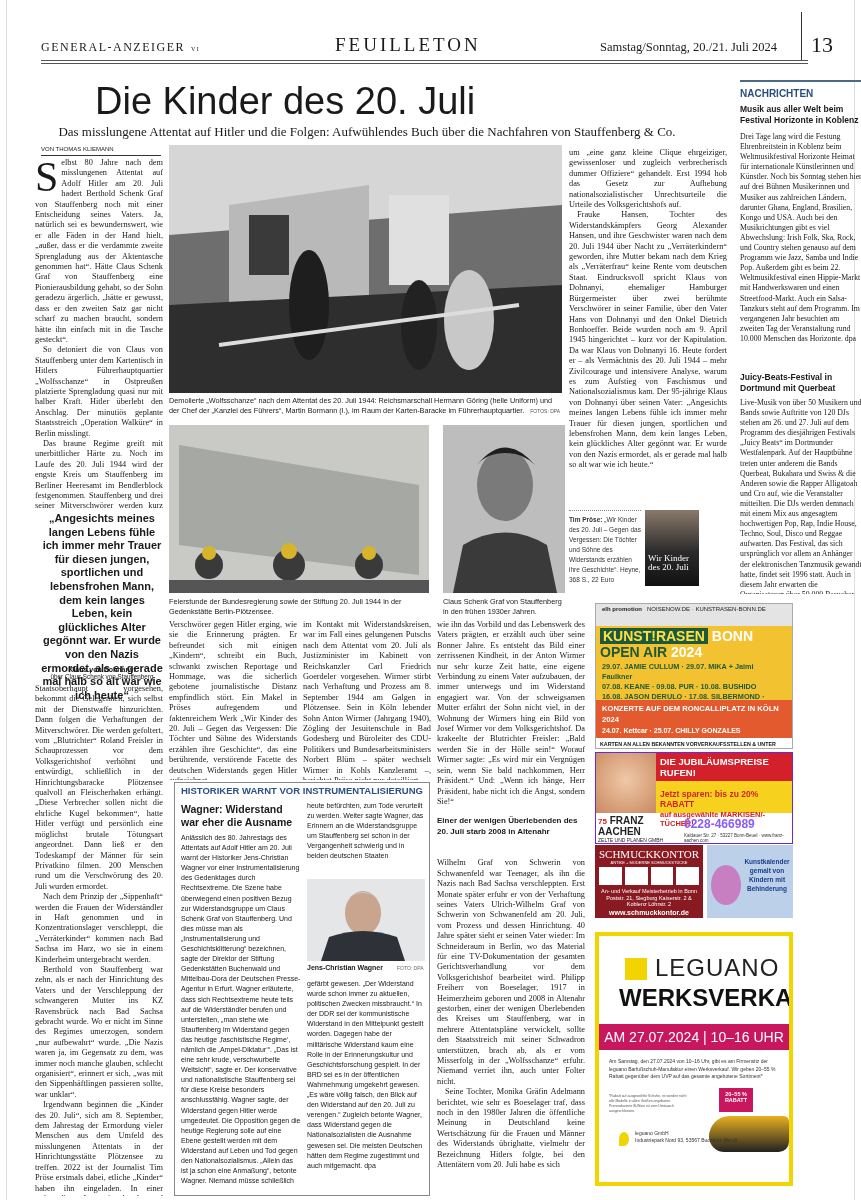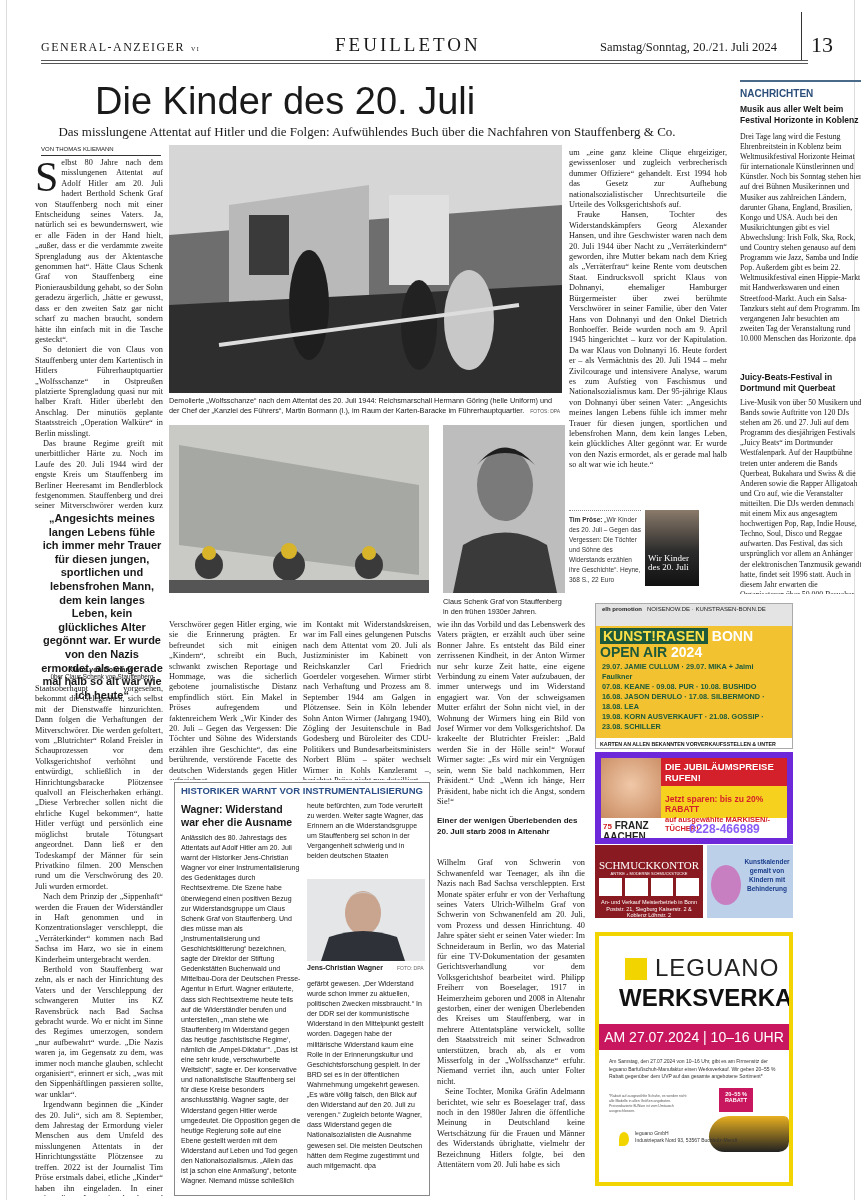--- a/index.html
+++ b/index.html
@@ -38,21 +38,21 @@
 .ad{position:absolute;overflow:hidden;font-family:"Liberation Sans",sans-serif}
 .ad-kr{left:588px;top:603px;width:198px;height:146px;border:1px solid #aaa;background:#f2c230}
 .ad-kr .top{height:22px;background:#e4e4e4;font-size:6px;padding:2px 6px;color:#222}
 .ad-kr .title{font-size:14px;font-weight:bold;color:#333;padding:2px 4px}
 .ad-kr .title span.k{background:#1e5a3a;color:#fde047;padding:0 3px}
 .ad-kr .title span.g{color:#1e5a3a}
 .ad-kr .title span.w{color:#fff}
 .ad-kr .line{font-size:7.3px;font-weight:bold;color:#1e5a3a;padding:0 6px;line-height:10px}
 .ad-kr .orange{position:absolute;left:0;top:96px;width:198px;height:38px;background:#e35a2e;color:#fff;font-size:7.6px;font-weight:bold;padding:3px 6px;line-height:11px}
 .ad-kr .bottom{position:absolute;left:0;top:134px;width:198px;height:12px;background:#fff;color:#111;font-size:5.3px;font-weight:bold;padding:3px 4px}
-.ad-fa{left:588px;top:752px;width:198px;height:92px;border:6px solid #6d28d9;background:#fff}
+.ad-fa{left:588px;top:752px;width:198px;height:92px;border:1px solid #6d28d9;background:#fff}
 .ad-sk{left:588px;top:845px;width:108px;height:73px;background:#8a1a22;color:#fff}
 .ad-kk{left:700px;top:845px;width:86px;height:73px;background:#bcd0ea;color:#1a3d8a}
 .ad-lg{left:588px;top:932px;width:198px;height:254px;border:4px solid #f2d400;background:#fff}
 </style>
 </head>
 <body>
 
 <div class="page">
 
   <div class="header">
@@ -109,20 +109,21 @@
           <circle cx="200" cy="140" r="14"></circle>
         </g>
       <g fill="#d8b42a">
           <circle cx="40" cy="128" r="7"></circle>
           <circle cx="120" cy="126" r="8"></circle>
           <circle cx="200" cy="128" r="7"></circle>
         </g>
       <rect x="0" y="155" width="260" height="13" fill="#555"></rect>
     </svg>
   </div>
+  <div class="caption" style="left:162px;top:597px;width:260px">Feierstunde der Bundesregierung sowie der Stiftung 20. Juli 1944 in der Gedenkstätte Berlin-Plötzensee.</div>
 
   <div class="photo" style="left:436px;top:425px;width:122px;height:168px;background:#8a8a8a">
     <svg width="122" height="168" viewBox="0 0 122 168">
       <rect width="122" height="168" fill="#bdbdbd"></rect>
       <ellipse cx="62" cy="60" rx="28" ry="36" fill="#7a7a7a"></ellipse>
       <path d="M34,40 Q62,5 92,40 Q80,28 62,28 Q44,28 34,40z" fill="#1e1e1e"></path>
       <path d="M10,168 L20,120 Q62,95 104,120 L114,168z" fill="#3a3a3a"></path>
     </svg>
   </div>
   <div class="caption" style="left:436px;top:597px;width:125px">Claus Schenk Graf von Stauffenberg in den frühen 1930er Jahren.</div>
@@ -173,37 +174,42 @@
   <div class="side-h" style="left:733px;top:372px;width:122px">Juicy-Beats-Festival in Dortmund mit Querbeat</div>
   <div class="side-t" style="left:733px;top:398px;width:122px;height:196px;overflow:hidden">Live-Musik von über 50 Musikern und Bands sowie Auftritte von 120 DJs stehen am 26. und 27. Juli auf dem Programm des diesjährigen Festivals „Juicy Beats“ im Dortmunder Westfalenpark. Auf der Hauptbühne treten unter anderem die Bands Querbeat, Bukahara und Swiss &amp; die Anderen sowie die Rapper Alligatoah und Cro auf, wie die Veranstalter mitteilten. Die DJs werden demnach mit einem Mix aus angesagtem hochwertigen Pop, Rap, Indie House, Techno, Soul, Disco und Reggae aufwarten. Das Festival, das sich ursprünglich vor allem an Anhänger der elektronischen Tanzmusik gewandt hatte, findet seit 1996 statt. Auch in diesem Jahr erwarten die Organisatoren über 50.000 Besucher. epd</div>
 
   <div class="ad ad-kr">
     <div class="top"><b>elh promotion</b> &nbsp; <span>NOISENOW.DE</span> · <span>KUNSTRASEN-BONN.DE</span></div>
     <div class="title"><span class="k">KUNST!RASEN</span> <span class="w">BONN</span> <span class="g">OPEN AIR</span> <span class="w">2024</span></div>
     <div class="line">29.07. JAMIE CULLUM · 29.07. MIKA + Jaimi Faulkner</div>
     <div class="line">07.08. KEANE · 09.08. PUR · 10.08. BUSHIDO</div>
     <div class="line">16.08. JASON DERULO · 17.08. SILBERMOND · 18.08. LEA</div>
     <div class="line">19.08. KORN AUSVERKAUFT · 21.08. GOSSIP · 23.08. SCHILLER</div>
+    <div class="orange">
+      <div>KONZERTE AUF DEM RONCALLIPLATZ IN KÖLN 2024</div>
+      <div style="font-size:7px">24.07. Kettcar · 25.07. CHILLY GONZALES</div>
+      <div style="font-size:7px">27.07. NICK MASON'S SAUCERFUL OF SECRETS</div>
+    </div>
     <div class="bottom">KARTEN AN ALLEN BEKANNTEN VORVERKAUFSSTELLEN &amp; UNTER 0228.50 20 10</div>
   </div>
 
   <div class="ad ad-fa">
     <div style="position:absolute;left:0;top:0;width:60px;height:60px;background:radial-gradient(circle at 50% 45%,#f0c8a8,#c88a60)"></div>
     <div style="position:absolute;left:60px;top:0;width:138px;height:60px;background:#f6d21e">
       <div style="background:#d4202a;color:#fff;font-weight:bold;font-size:9.5px;padding:3px 4px">DIE JUBILÄUMSPREISE RUFEN!</div>
       <div style="color:#d4202a;font-weight:bold;font-size:8.5px;padding:8px 4px 0">Jetzt sparen: bis zu 20% RABATT</div>
       <div style="color:#d4202a;font-weight:bold;font-size:7.5px;padding:1px 4px">auf ausgewählte MARKISEN/-TÜCHER!</div>
     </div>
     <div style="position:absolute;left:2px;top:62px;width:80px;font-weight:bold;font-size:10px;color:#222"><span style="color:#c22;font-size:8px">75</span> <span>FRANZ AACHEN</span><div style="font-size:5px;font-weight:normal">ZELTE UND PLANEN GMBH</div></div>
     <div style="position:absolute;left:88px;top:64px;font-weight:bold;font-size:12px;color:#8b5cf6">0228-466989</div>
     <div style="position:absolute;left:88px;top:80px;font-size:4.5px;color:#333">Kaldauer Str. 27 · 53227 Bonn-Beuel · www.franz-aachen.com</div>
   </div>
 
   <div class="ad ad-sk">
-    <div style="font-family:'Liberation Serif',serif;font-size:11px;text-align:center;padding-top:14px">SCHMUCKKONTOR</div>
+    <div style="font-family:'Liberation Serif',serif;font-size:11px;text-align:center;padding-top:3px">SCHMUCKKONTOR</div>
     <div style="font-size:4px;text-align:center">ANTIKE + MODERNE SCHMUCKSTÜCKE</div>
     <div style="display:flex;gap:3px;padding:2px 4px">
       <div style="flex:1;height:18px;background:#fff"></div>
         <div style="flex:1;height:18px;background:#fff"></div>
         <div style="flex:1;height:18px;background:#fff"></div>
         <div style="flex:1;height:18px;background:#fff"></div>
     </div>
     <div style="font-size:5.5px;line-height:6.5px;padding:1px 4px;text-align:center">An- und Verkauf Meisterbetrieb in Bonn Poststr. 21, Siegburg Kaiserstr. 2 &amp; Koblenz Löhrstr. 2</div>
     <div style="font-size:7px;font-weight:bold;text-align:center">www.schmuckkontor.de</div>
   </div>

